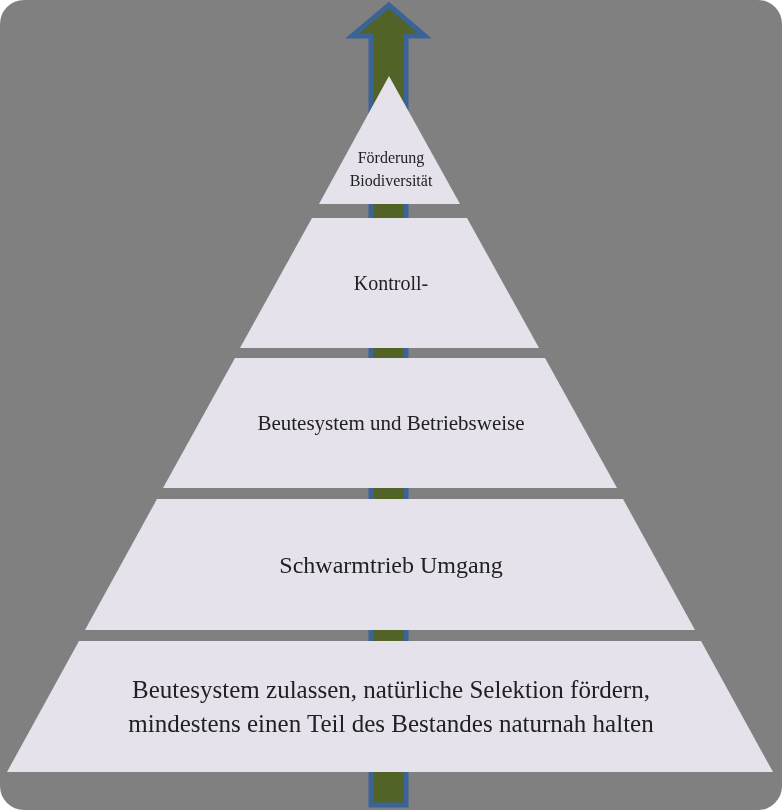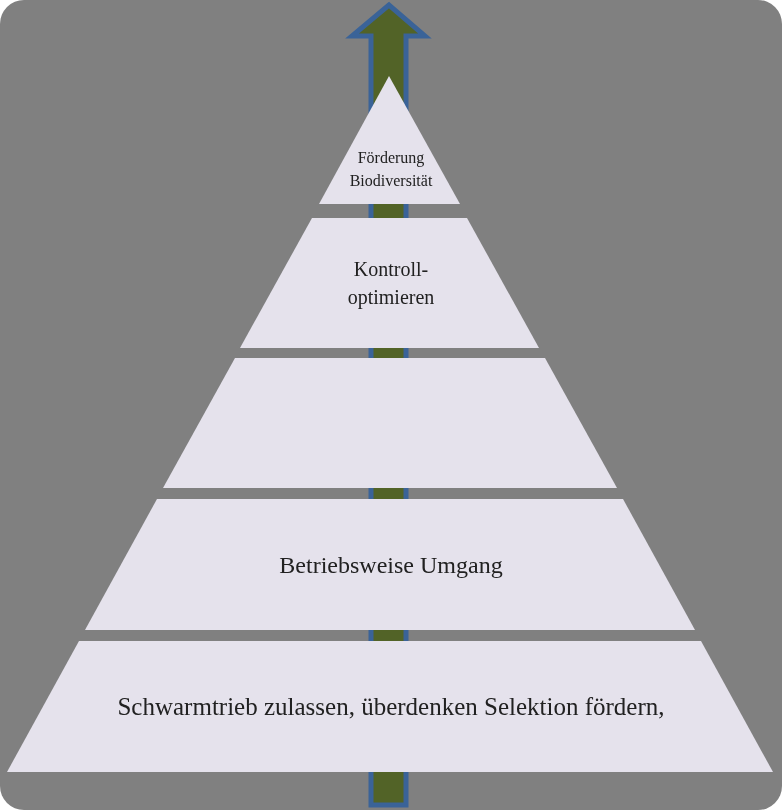--- a/index.html
+++ b/index.html
@@ -92,27 +92,28 @@
     <path d="M 389 5 L 352 36 L 371 36 L 371 805 L 406 805 L 406 36 L 425 36 Z"></path>
   </svg>
 
   <div class="level l1">
     <span class="line">Förderung</span>
     <span class="line">Biodiversität</span>
   </div>
 
   <div class="level l2">
     <span class="line">Kontroll-</span>
-    <span class="line">optimieren</span>
   </div>
 
   <div class="level l3">
+    <span class="line">Beutesystem und Betriebsweise</span>
   </div>
 
   <div class="level l4">
-    <span class="line">Betriebsweise Umgang</span>
+    <span class="line">Schwarmtrieb Umgang</span>
   </div>
 
   <div class="level l5">
-    <span class="line">Schwarmtrieb zulassen, überdenken Selektion fördern,</span>
+    <span class="line">Beutesystem zulassen, natürliche Selektion fördern,</span>
+    <span class="line">mindestens einen Teil des Bestandes naturnah halten</span>
   </div>
 
 </div>
 
 </body></html>

